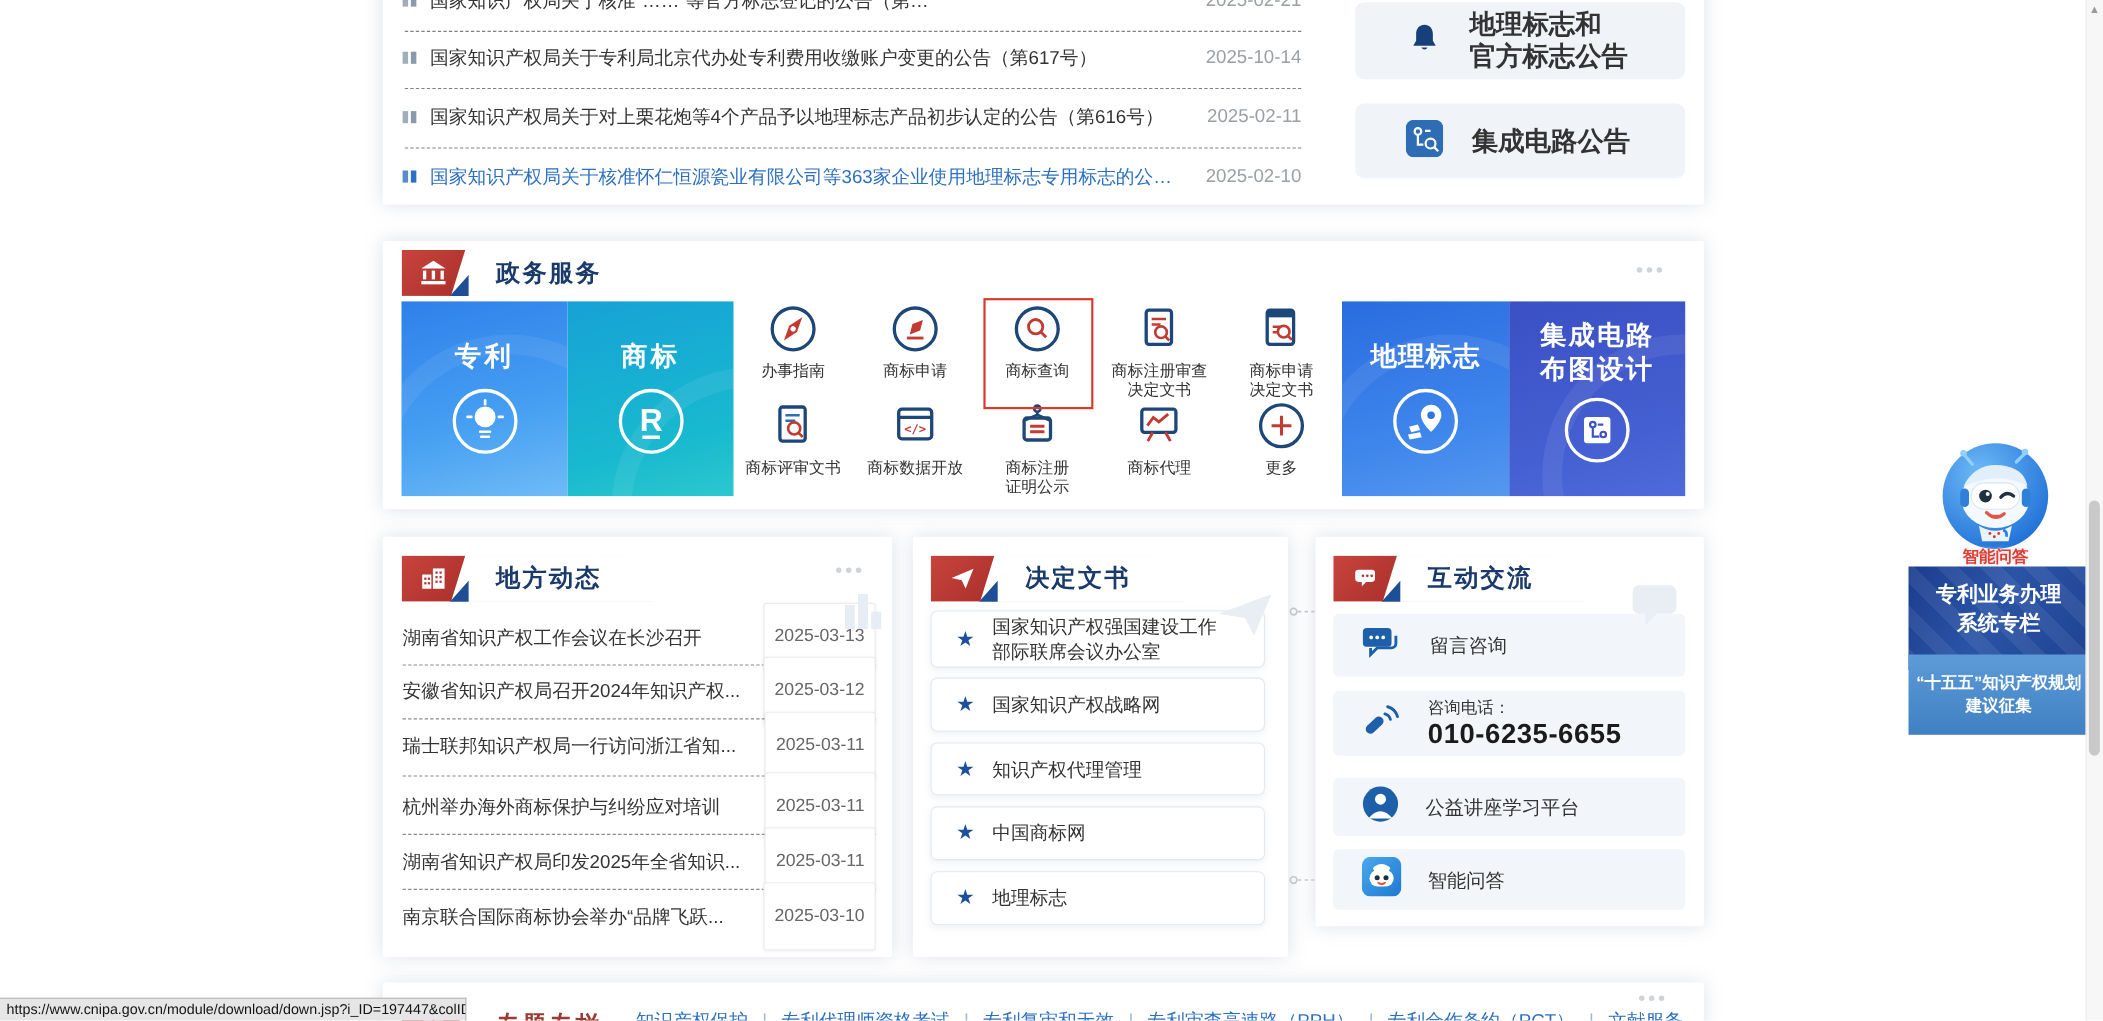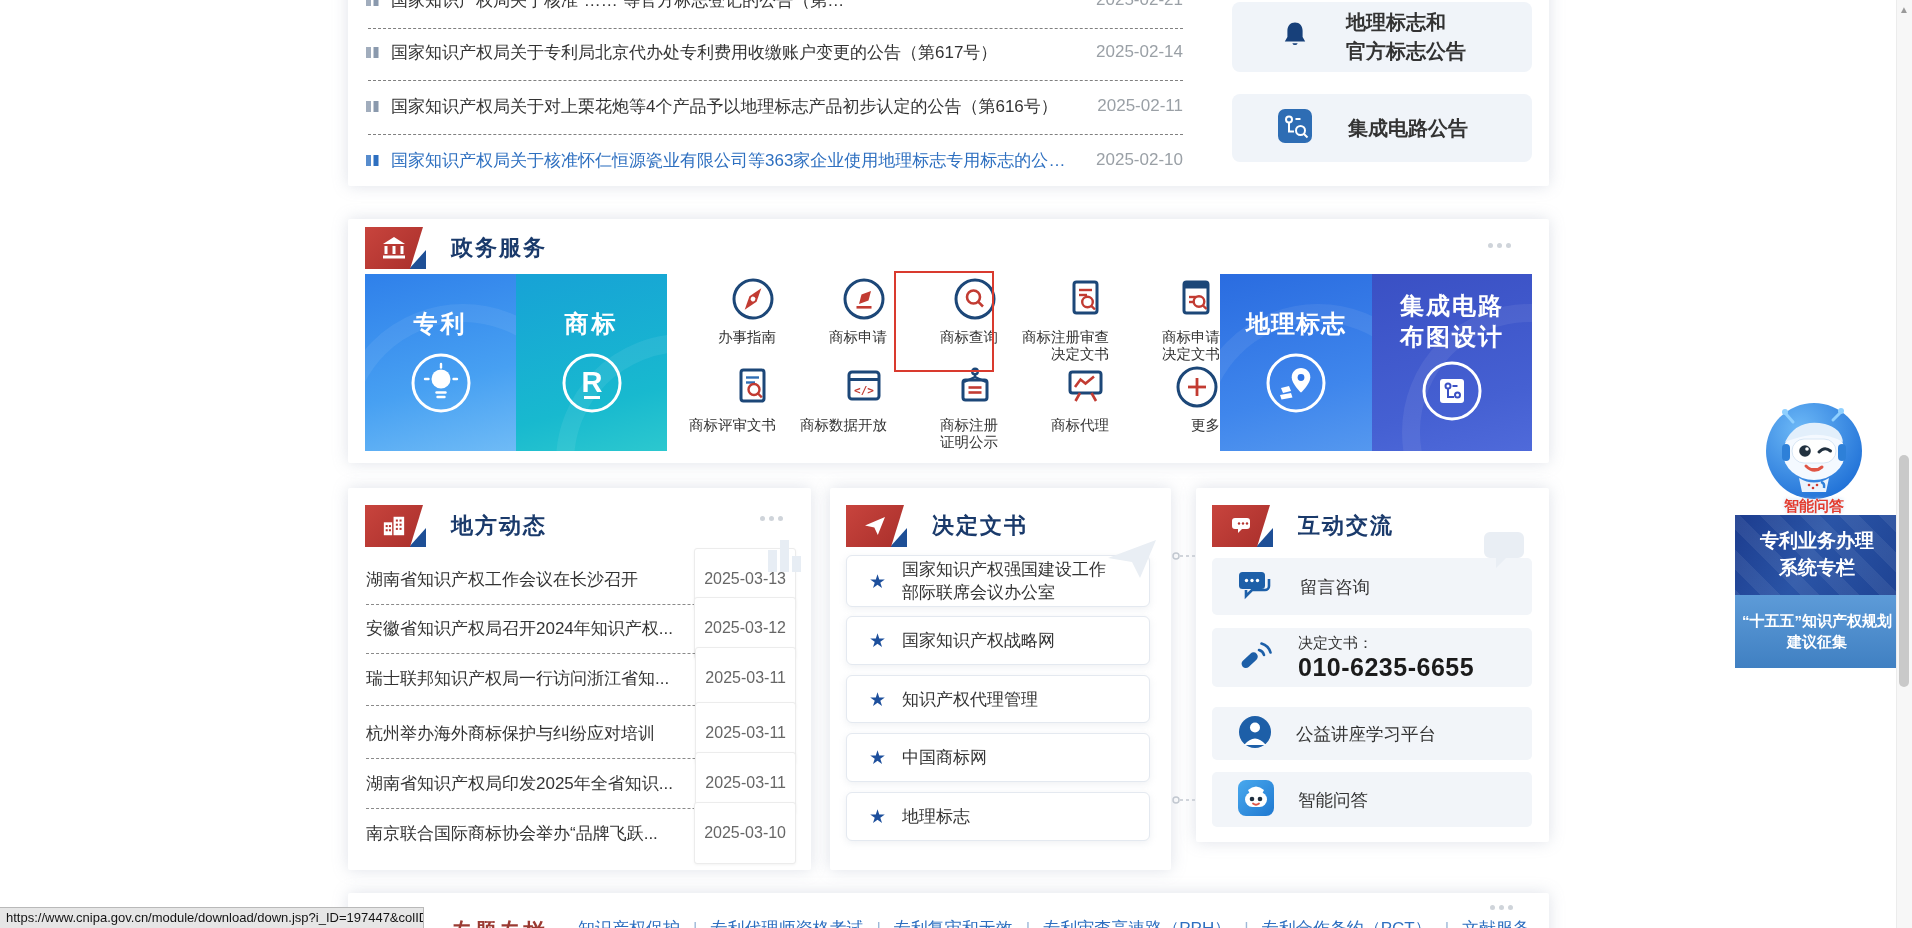--- a/index.html
+++ b/index.html
@@ -25,32 +25,32 @@
   #card-notices{left:348px;top:-64px;width:1201px;height:250px;}
   .news-row{position:absolute;left:17px;width:818px;height:34px;display:flex;align-items:center;cursor:pointer;}
   .news-ico{width:15px;height:15px;flex:0 0 15px;color:#8a99ad;}
   .news-title{flex:1;padding-left:11px;font-size:17px;color:#333;white-space:nowrap;overflow:hidden;text-overflow:ellipsis;text-decoration:none;}
   .news-row.blue .news-title{color:#2d6fc0;}
   .news-row.blue .news-ico{color:#2d6fc0;}
   .news-date{margin-left:18px;font-size:17px;color:#9aa0a6;flex:0 0 auto;}
   .news-sep{position:absolute;left:20px;width:815px;border-top:1px dashed #808080;height:0;}
   .side-box{position:absolute;left:884px;width:300px;background:#f0f4f9;border-radius:8px;
             display:flex;align-items:center;cursor:pointer;}
-  .side-box .txt{margin-left:36px;font-size:20px;font-weight:600;color:#333;line-height:29px;}
+  .side-box .txt{margin-left:26px;font-size:24px;font-weight:600;color:#333;line-height:29px;}
 
   
   #card-gov{left:348px;top:219px;width:1201px;height:244px;}
   .tile{position:absolute;top:55px;height:177px;color:#fff;text-align:center;cursor:pointer;overflow:hidden;}
   .tile-label{margin-top:34px;font-size:24px;font-weight:bold;letter-spacing:3px;position:relative;z-index:2;}
   .tile-label.two{margin-top:16px;line-height:31px;letter-spacing:2px;}
   .tile-ring{position:absolute;left:50%;top:78px;transform:translateX(-50%);z-index:2;}
   .tile-deco{position:absolute;left:-30px;top:30px;width:220px;height:220px;border-radius:50%;
              border:18px solid rgba(255,255,255,.07);z-index:1;}
   .svc-grid{position:absolute;left:319px;top:55px;width:553px;height:177px;background:#fff;}
-  .svc-cell{position:absolute;width:110px;text-align:right;cursor:pointer;}
+  .svc-cell{position:absolute;width:110px;text-align:center;cursor:pointer;}
   .svc-cell .lbl{font-size:14.5px;color:#333;line-height:17px;margin-top:3px;}
   .hl-box{position:absolute;left:227px;top:-3px;width:96px;height:97px;border:2px solid #d93a2e;z-index:4;}
 
   
   #card-local{left:348px;top:488px;width:463px;height:382px;}
   .ln-row{position:absolute;left:18px;right:15px;height:34px;display:flex;justify-content:space-between;align-items:center;cursor:pointer;}
   .ln-title{font-size:17px;color:#333;white-space:nowrap;overflow:hidden;text-overflow:ellipsis;max-width:320px;}
   .pill{border:1px solid #ececec;border-radius:3px;padding:15px 9px;height:30px;line-height:30px;
         font-size:16px;color:#666;background:#fff;box-shadow:0 1px 3px rgba(0,0,0,.05);flex:0 0 auto;}
   .ln-sep{position:absolute;left:18px;right:15px;border-top:1px dashed #8a8a8a;height:0;}
@@ -127,21 +127,21 @@
     <div class="news-sep" style="top:92px"></div>
 
     <div class="news-row" style="top:99px">
       <span class="news-ico">
         <svg width="15" height="15">
             <rect x="1" y="2" width="5" height="11" fill="currentColor" opacity=".8"></rect>
             <rect x="8.5" y="2" width="5" height="11" fill="currentColor"></rect>
           </svg>
       </span>
       <a class="news-title">国家知识产权局关于专利局北京代办处专利费用收缴账户变更的公告（第617号）</a>
-      <span class="news-date">2025-02-14</span>
+      <span class="news-date">2025-10-14</span>
     </div>
     <div class="news-sep" style="top:144px"></div>
 
     <div class="news-row" style="top:153px">
       <span class="news-ico">
         <svg width="15" height="15">
             <rect x="1" y="2" width="5" height="11" fill="currentColor" opacity=".8"></rect>
             <rect x="8.5" y="2" width="5" height="11" fill="currentColor"></rect>
           </svg>
       </span>
@@ -567,21 +567,21 @@
       <span>
         <svg width="36" height="34" viewBox="0 0 36 34">
           <g stroke="#1d5fa8" fill="none" stroke-width="2.6" stroke-linecap="round">
             <path d="M21 11a7 7 0 0 1 5 5"></path>
             <path d="M23.5 4.5a13 13 0 0 1 9 9"></path>
           </g>
           <rect x="2" y="17" width="19" height="8.5" rx="4.2" fill="#1d5fa8" transform="rotate(-43 11.5 21)"></rect>
         </svg>
       </span>
       <span class="ix-phone-lines">
-        <span class="l1" style="display:block">决定文书：</span>
+        <span class="l1" style="display:block">咨询电话：</span>
         <span class="l2" style="display:block">010-6235-6655</span>
       </span>
     </div>
 
     <div class="ix-item" style="top:219px;height:53px">
       <span>
         <svg width="34" height="34" viewBox="0 0 34 34" style="clip-path:circle(17px at 17px 17px)">
           <circle cx="17" cy="17" r="16" fill="#1d5fa8"></circle>
           <circle cx="17" cy="12.5" r="5" fill="#fff"></circle>
           <path d="M6 30 q11 -13 22 0 z" fill="#fff"></path>

